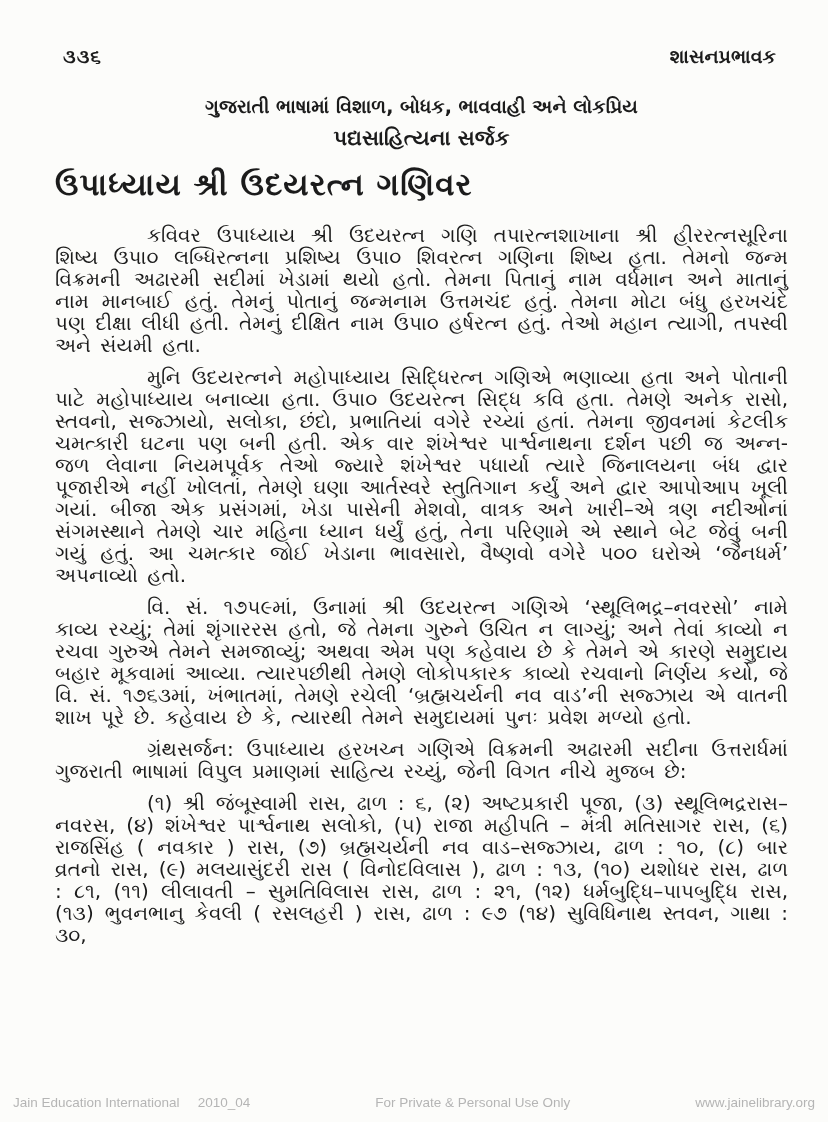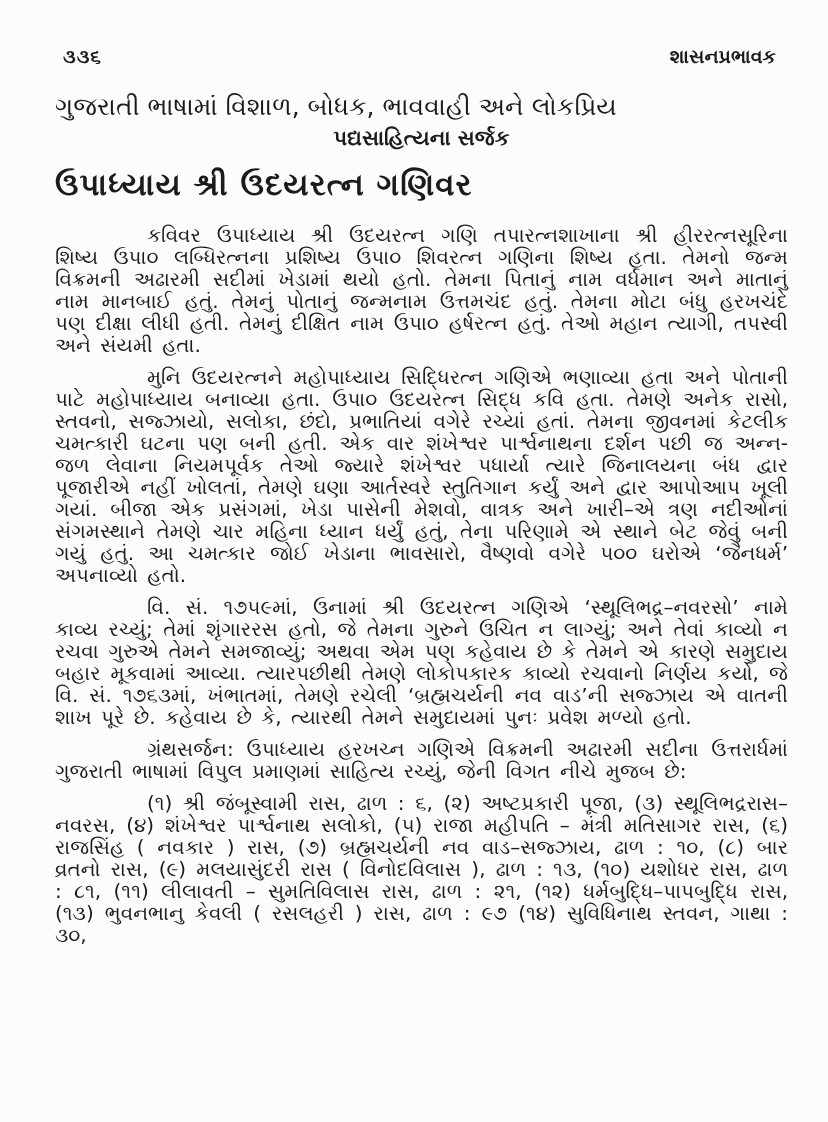--- a/index.html
+++ b/index.html
@@ -23,23 +23,24 @@
     justify-content: space-between;
     align-items: baseline;
     padding-top: 45px;
     font-size: 19px;
     font-weight: bold;
   }
   .top-row .pageno { margin-left: 8px; letter-spacing: 1px; font-family: Liberation Mono, monospace; }
   .top-row .runhead { margin-right: 12px; }
   .subtitle1 {
     margin-top: 24px;
-    font-size: 25px;
+    text-align: center;
+    font-size: 19px;
     line-height: 27px;
-    font-weight: normal;
+    font-weight: bold;
   }
   .subtitle2 {
     margin-top: 5px;
     text-align: center;
     font-size: 21px;
     line-height: 26px;
     font-weight: bold;
   }
   .article-title {
     margin: 13px 0 0 0;
@@ -87,13 +88,21 @@
     <h1 class="article-title">ઉપાધ્યાય શ્રી ઉદયરત્ન ગણિવર</h1>
 
     <p class="body-para first">કવિવર ઉપાધ્યાય શ્રી ઉદયરત્ન ગણિ તપારત્નશાખાના શ્રી હીરરત્નસૂરિના શિષ્ય ઉપા૦ લબ્ધિરત્નના પ્રશિષ્ય ઉપા૦ શિવરત્ન ગણિના શિષ્ય હતા. તેમનો જન્મ વિક્રમની અઢારમી સદીમાં ખેડામાં થયો હતો. તેમના પિતાનું નામ વર્ધમાન અને માતાનું નામ માનબાઈ હતું. તેમનું પોતાનું જન્મનામ ઉત્તમચંદ હતું. તેમના મોટા બંધુ હરખચંદે પણ દીક્ષા લીધી હતી. તેમનું દીક્ષિત નામ ઉપા૦ હર્ષરત્ન હતું. તેઓ મહાન ત્યાગી, તપસ્વી અને સંયમી હતા.</p>
     <p class="body-para">મુનિ ઉદયરત્નને મહોપાધ્યાય સિદ્ધિરત્ન ગણિએ ભણાવ્યા હતા અને પોતાની પાટે મહોપાધ્યાય બનાવ્યા હતા. ઉપા૦ ઉદયરત્ન સિદ્ધ કવિ હતા. તેમણે અનેક રાસો, સ્તવનો, સજ્ઝાયો, સલોકા, છંદો, પ્રભાતિયાં વગેરે રચ્યાં હતાં. તેમના જીવનમાં કેટલીક ચમત્કારી ઘટના પણ બની હતી. એક વાર શંખેશ્વર પાર્શ્વનાથના દર્શન પછી જ અન્ન-જળ લેવાના નિયમપૂર્વક તેઓ જ્યારે શંખેશ્વર પધાર્યા ત્યારે જિનાલયના બંધ દ્વાર પૂજારીએ નહીં ખોલતાં, તેમણે ઘણા આર્તસ્વરે સ્તુતિગાન કર્યું અને દ્વાર આપોઆપ ખૂલી ગયાં. બીજા એક પ્રસંગમાં, ખેડા પાસેની મેશવો, વાત્રક અને ખારી–એ ત્રણ નદીઓનાં સંગમસ્થાને તેમણે ચાર મહિના ધ્યાન ધર્યું હતું, તેના પરિણામે એ સ્થાને બેટ જેવું બની ગયું હતું. આ ચમત્કાર જોઈ ખેડાના ભાવસારો, વૈષ્ણવો વગેરે ૫૦૦ ઘરોએ ‘જૈનધર્મ’ અપનાવ્યો હતો.</p>
     <p class="body-para">વિ. સં. ૧૭૫૯માં, ઉનામાં શ્રી ઉદયરત્ન ગણિએ ‘સ્થૂલિભદ્ર–નવરસો’ નામે કાવ્ય રચ્યું; તેમાં શૃંગારરસ હતો, જે તેમના ગુરુને ઉચિત ન લાગ્યું; અને તેવાં કાવ્યો ન રચવા ગુરુએ તેમને સમજાવ્યું; અથવા એમ પણ કહેવાય છે કે તેમને એ કારણે સમુદાય બહાર મૂકવામાં આવ્યા. ત્યારપછીથી તેમણે લોકોપકારક કાવ્યો રચવાનો નિર્ણય કર્યો, જે વિ. સં. ૧૭૬૩માં, ખંભાતમાં, તેમણે રચેલી ‘બ્રહ્મચર્યની નવ વાડ’ની સજ્ઝાય એ વાતની શાખ પૂરે છે. કહેવાય છે કે, ત્યારથી તેમને સમુદાયમાં પુનઃ પ્રવેશ મળ્યો હતો.</p>
     <p class="body-para">ગ્રંથસર્જન: ઉપાધ્યાય હરખચ્ન ગણિએ વિક્રમની અઢારમી સદીના ઉત્તરાર્ધમાં ગુજરાતી ભાષામાં વિપુલ પ્રમાણમાં સાહિત્ય રચ્યું, જેની વિગત નીચે મુજબ છે:</p>
     <p class="body-para">(૧) શ્રી જંબૂસ્વામી રાસ, ઢાળ : ૬, (૨) અષ્ટપ્રકારી પૂજા, (૩) સ્થૂલિભદ્રરાસ–નવરસ, (૪) શંખેશ્વર પાર્શ્વનાથ સલોકો, (૫) રાજા મહીપતિ – મંત્રી મતિસાગર રાસ, (૬) રાજસિંહ ( નવકાર ) રાસ, (૭) બ્રહ્મચર્યની નવ વાડ–સજ્ઝાય, ઢાળ : ૧૦, (૮) બાર વ્રતનો રાસ, (૯) મલયાસુંદરી રાસ ( વિનોદવિલાસ ), ઢાળ : ૧૩, (૧૦) યશોધર રાસ, ઢાળ : ૮૧, (૧૧) લીલાવતી – સુમતિવિલાસ રાસ, ઢાળ : ૨૧, (૧૨) ધર્મબુદ્ધિ–પાપબુદ્ધિ રાસ, (૧૩) ભુવનભાનુ કેવલી ( રસલહરી ) રાસ, ઢાળ : ૯૭ (૧૪) સુવિધિનાથ સ્તવન, ગાથા : ૩૦,</p>
 
   </div>
 
+  <div class="footer">
+    <span class="left-group">
+      <span>Jain Education International</span>
+      <span>2010_04</span>
+    </span>
+    <span>For Private &amp; Personal Use Only</span>
+    <span>www.jainelibrary.org</span>
+  </div>
 </div>
 
 </body></html>

